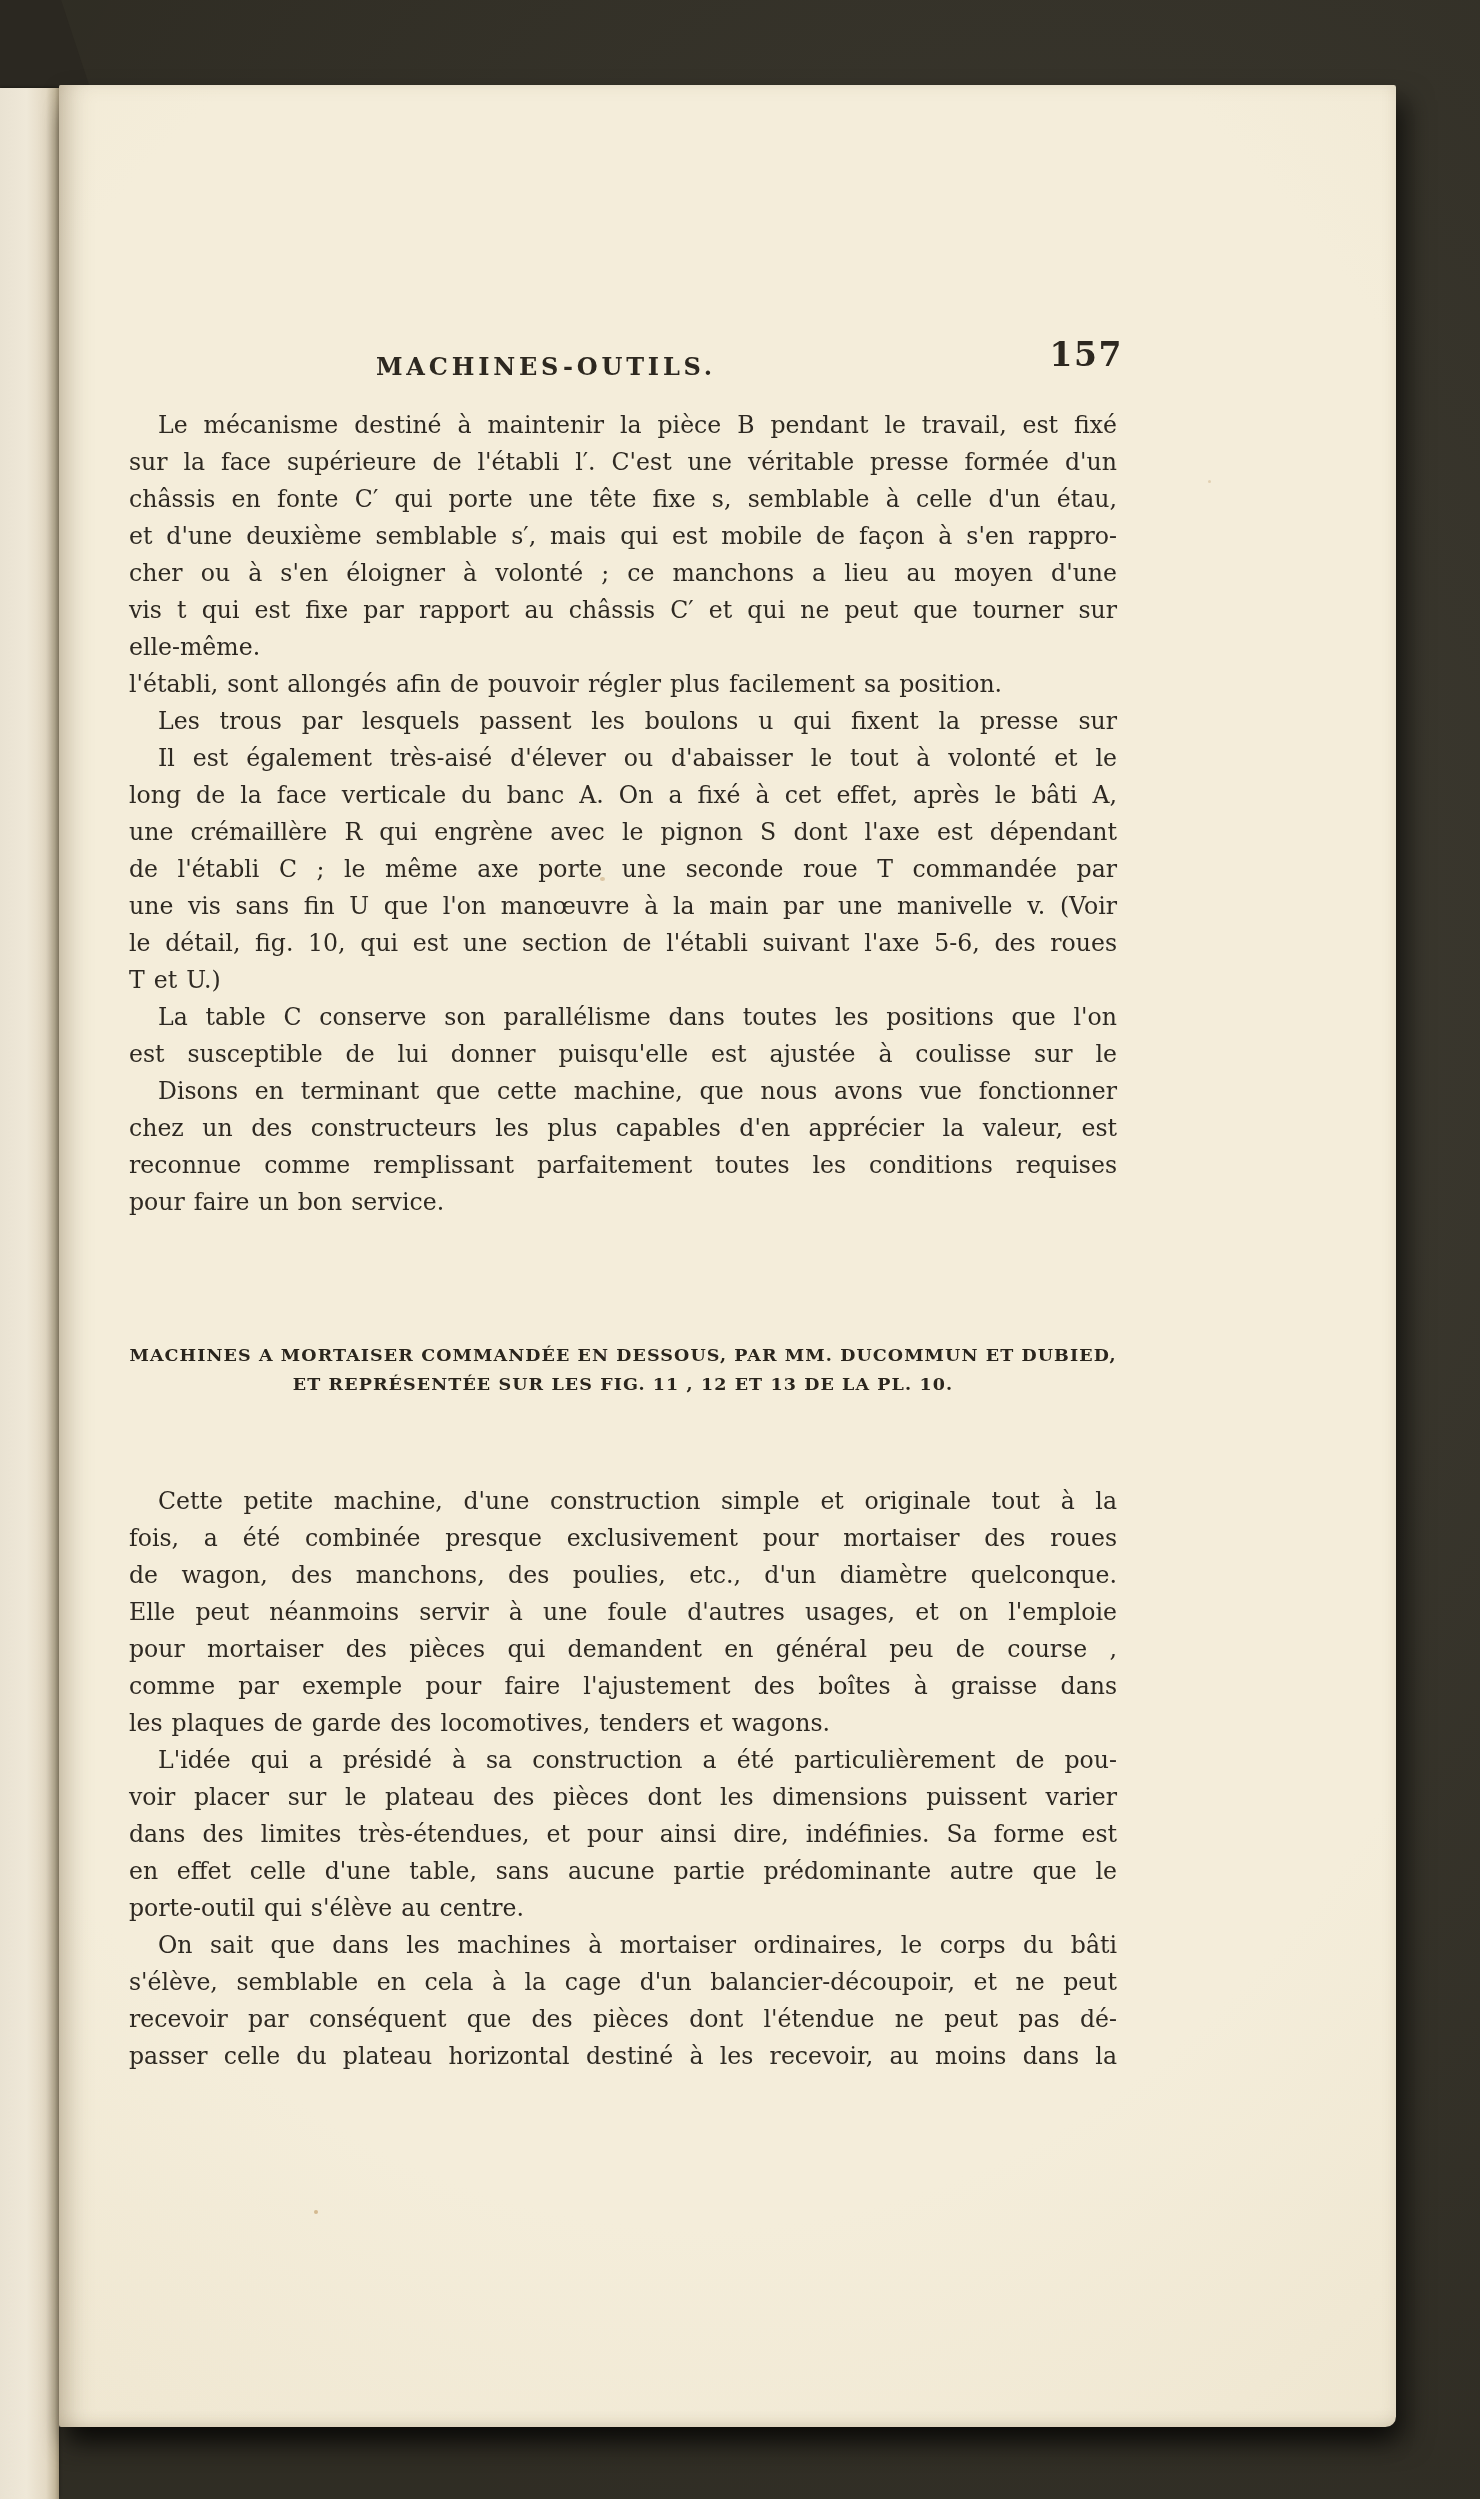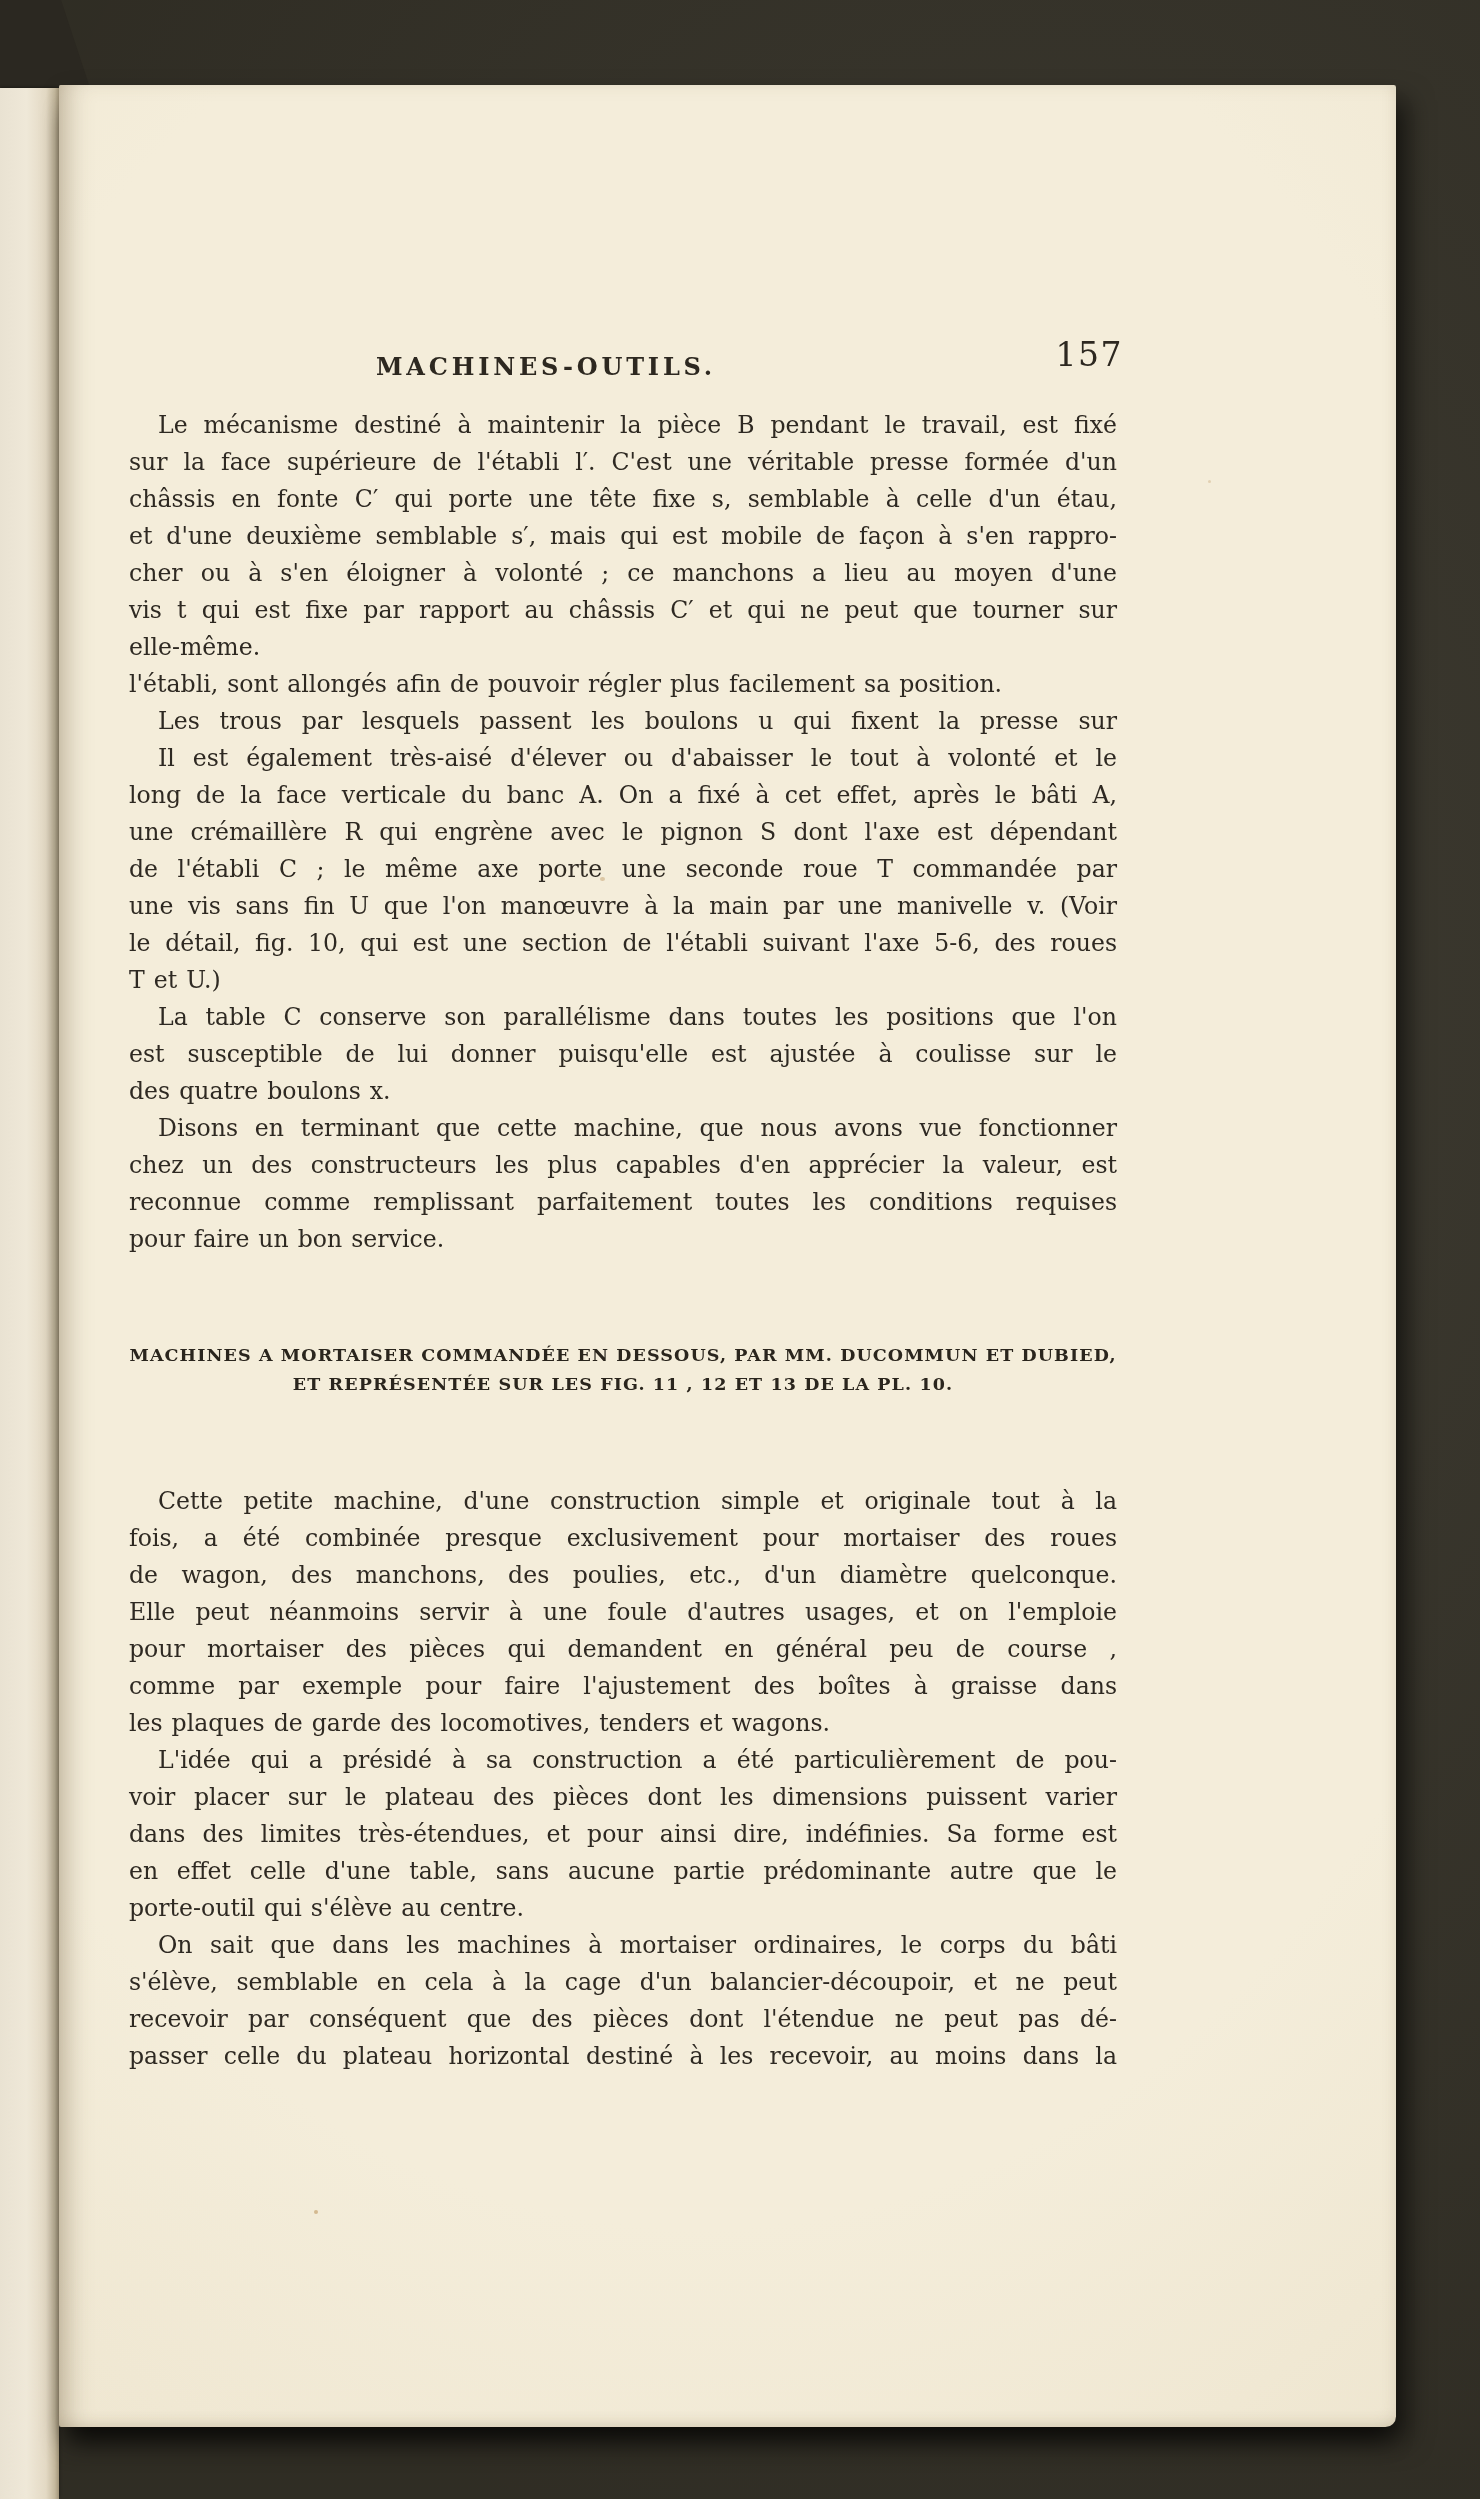--- a/index.html
+++ b/index.html
@@ -57,21 +57,21 @@
     color: #2d2820;
   }
   .running-head {
     position: absolute; left: 406px; top: 12px; transform: translateX(-50%);
     font-size: 24px; font-weight: 700; letter-spacing: 3.8px;
     white-space: nowrap;
     margin-left: 11px;
   }
   .page-number {
     position: absolute; right: -6px; top: -4.6px;
-    font-size: 33px; font-weight: 400; letter-spacing: 1.5px;
+    font-size: 33px; font-weight: 700; letter-spacing: 1.5px;
   }
 
   
   .text-block {
     position: absolute; left: 70px; width: 988px;
     color: #2e2922;
     font-size: 23.6px;
     word-spacing: 1.5px;
   }
   .text-part1 { top: 322px; }
@@ -134,21 +134,20 @@
         <div class="tline">long de la face verticale du banc A. On a fixé à cet effet, après le bâti A,</div>
         <div class="tline">une crémaillère R qui engrène avec le pignon S dont l'axe est dépendant</div>
         <div class="tline">de l'établi C ; le même axe porte une seconde roue T commandée par</div>
         <div class="tline">une vis sans fin U que l'on manœuvre à la main par une manivelle v. (Voir</div>
         <div class="tline">le détail, fig. 10, qui est une section de l'établi suivant l'axe 5-6, des roues</div>
         <div class="tline rag">T et U.)</div>
       </div>
       <div class="para">
         <div class="tline ind">La table C conserve son parallélisme dans toutes les positions que l'on</div>
         <div class="tline">est susceptible de lui donner puisqu'elle est ajustée à coulisse sur le</div>
-        <div class="tline rag">des quatre boulons x.</div>
       </div>
       <div class="para">
         <div class="tline ind">Disons en terminant que cette machine, que nous avons vue fonctionner</div>
         <div class="tline">chez un des constructeurs les plus capables d'en apprécier la valeur, est</div>
         <div class="tline">reconnue comme remplissant parfaitement toutes les conditions requises</div>
         <div class="tline rag">pour faire un bon service.</div>
       </div>
     </div>
 
   <div class="section-heading">

